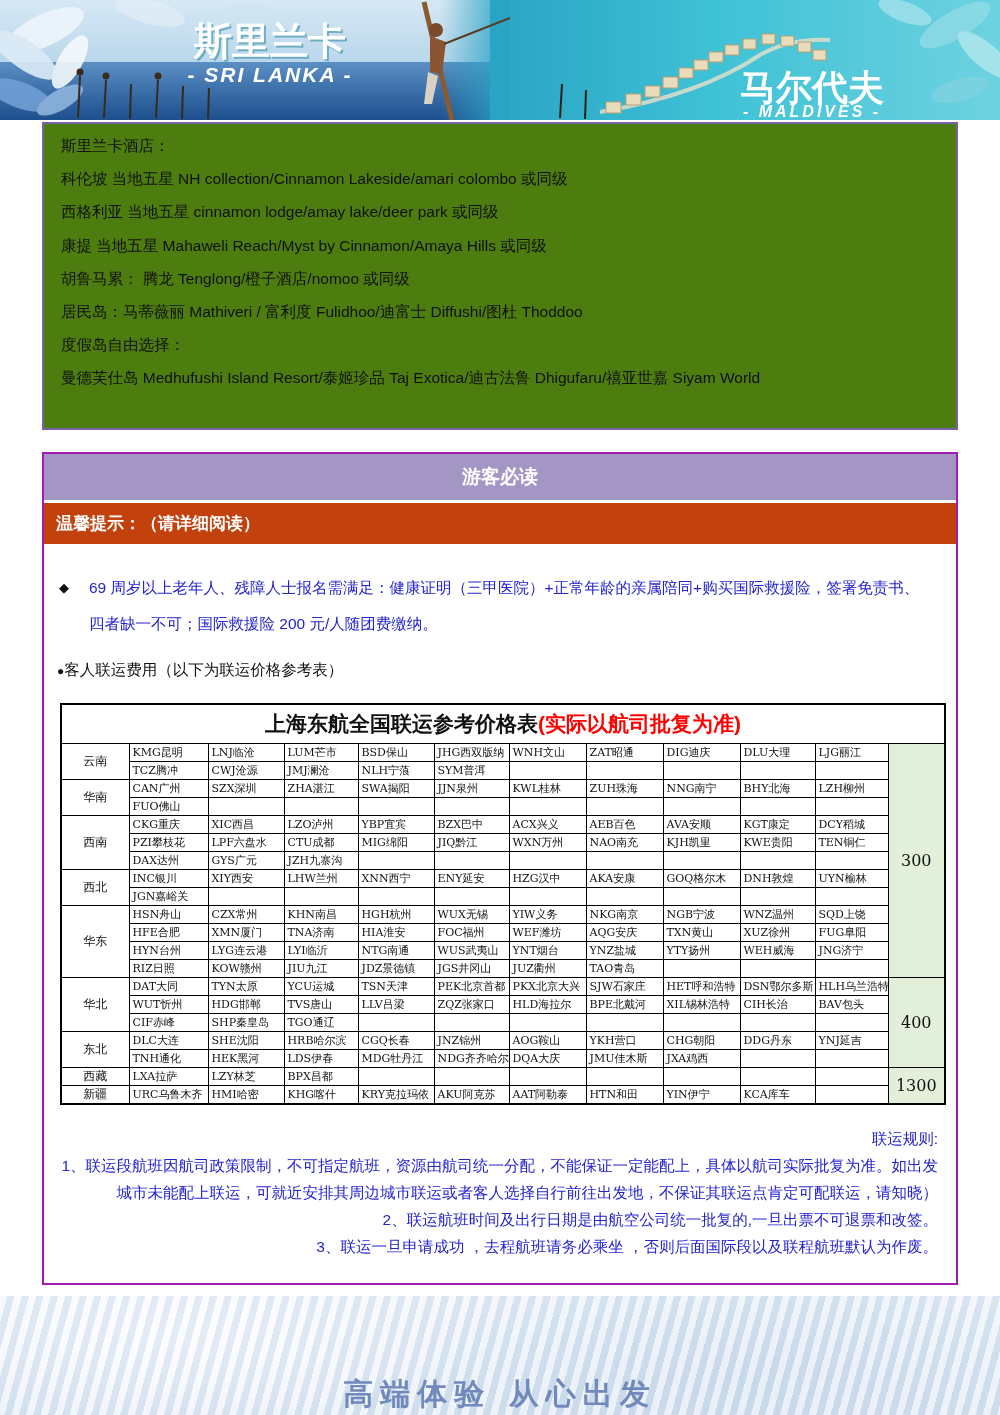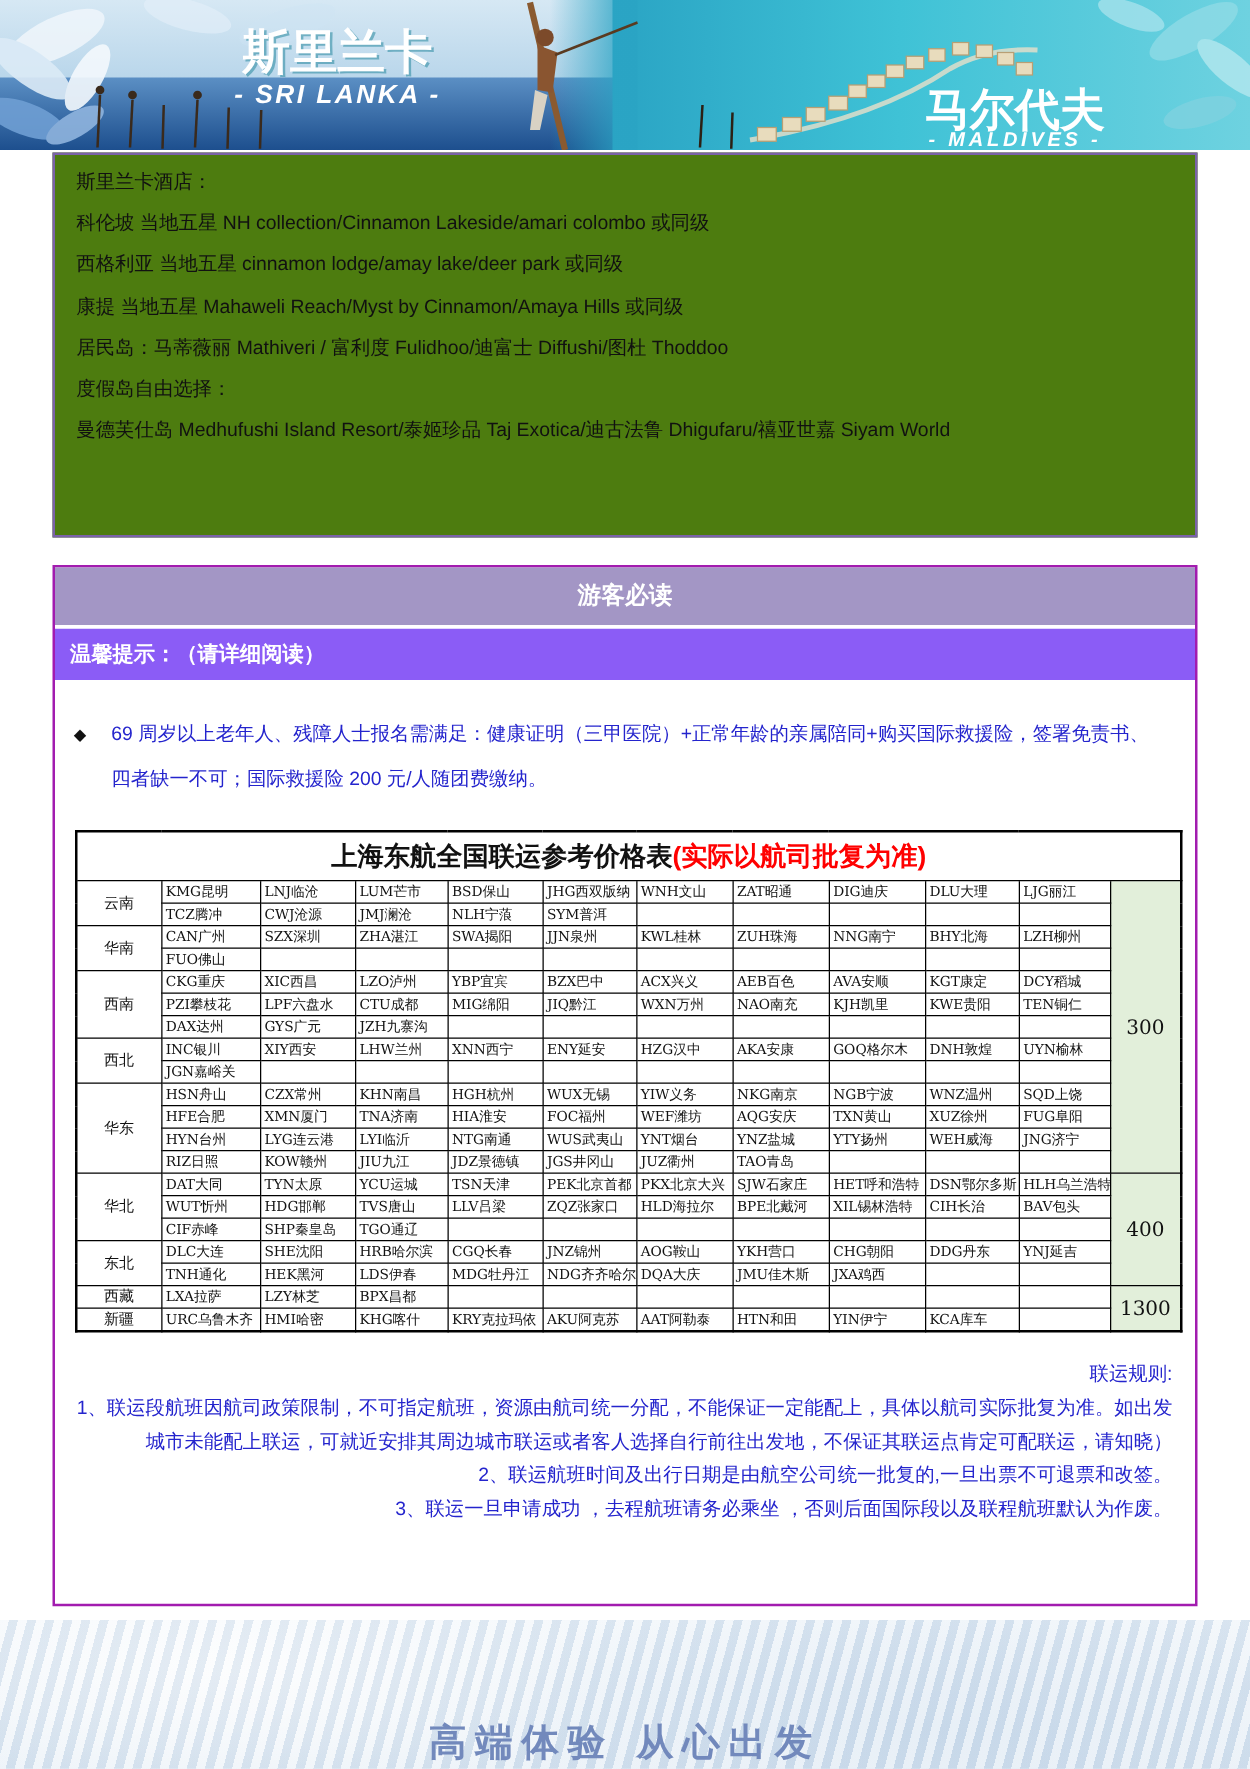--- a/index.html
+++ b/index.html
@@ -19,21 +19,21 @@
     font-size:15.5px;color:#111;line-height:33.2px;white-space:nowrap;overflow:hidden;
   }
   
   .notice-box{
     position:absolute;left:42px;top:452px;width:916px;height:833px;
     box-sizing:border-box;border:2px solid #a21caf;background:#fff;
   }
   .band1{height:46px;background:#a396c5;color:#fff;font-size:19px;font-weight:bold;
     text-align:center;line-height:46px;}
   .band-sep{height:3px;background:#fff;}
-  .band2{height:41px;background:#8b5cf6;color:#fff;font-size:17px;font-weight:bold;
+  .band2{height:41px;background:#c2410c;color:#fff;font-size:17px;font-weight:bold;
     line-height:41px;padding-left:12px;}
   .tip-row{display:flex;margin:26px 26px 0 15px;color:#2424cd;}
   .tip-bullet{width:30px;font-size:13px;line-height:36px;color:#111;flex:0 0 30px;}
   .tip-text{flex:1;font-size:15.5px;line-height:36px;}
   .fee-note{margin:18px 0 0 13px;font-size:15.5px;color:#111;}
   .fee-bullet{font-size:12px;}
   
   .ptable{
     margin:22px 0 2px 16px;border-collapse:collapse;table-layout:fixed;width:884px;
     border:2px solid #000;
@@ -160,35 +160,37 @@
     <text x="812" y="100" text-anchor="middle" font-size="36" font-weight="bold" fill="#ffffff">马尔代夫</text>
     <text x="812" y="117" text-anchor="middle" font-size="16" font-weight="bold" font-style="italic" letter-spacing="3" fill="#ffffff">- MALDIVES -</text>
   </svg>
 </div>
 
 <div class="hotel-box">
   <div class="hotel-line">斯里兰卡酒店：</div>
   <div class="hotel-line">科伦坡  当地五星 NH collection/Cinnamon Lakeside/amari colombo 或同级</div>
   <div class="hotel-line">西格利亚  当地五星 cinnamon lodge/amay lake/deer park  或同级</div>
   <div class="hotel-line">康提  当地五星  Mahaweli Reach/Myst by Cinnamon/Amaya Hills  或同级</div>
+  <div class="hotel-line">胡鲁马累：  腾龙  Tenglong/橙子酒店/nomoo 或同级</div>
   <div class="hotel-line">居民岛：马蒂薇丽 Mathiveri /  富利度 Fulidhoo/迪富士 Diffushi/图杜 Thoddoo</div>
   <div class="hotel-line">度假岛自由选择：</div>
   <div class="hotel-line">曼德芙仕岛  Medhufushi Island Resort/泰姬珍品 Taj Exotica/迪古法鲁 Dhigufaru/禧亚世嘉 Siyam World</div>
 </div>
 
 <div class="notice-box">
   <div class="band1">游客必读</div>
   <div class="band-sep"></div>
   <div class="band2">温馨提示：（请详细阅读）</div>
 
   <div class="tip-row">
     <div class="tip-bullet">◆</div>
     <div class="tip-text">69 周岁以上老年人、残障人士报名需满足：健康证明（三甲医院）+正常年龄的亲属陪同+购买国际救援险，签署免责书、四者缺一不可；国际救援险 200 元/人随团费缴纳。</div>
   </div>
 
+  <div class="fee-note"><span class="fee-bullet">●</span><span>客人联运费用（以下为联运价格参考表）</span></div>
 
   <table class="ptable">
     <colgroup>
       <col style="width:68px">
         <col style="width:79px">
         <col style="width:76px">
         <col style="width:74px">
       <col style="width:76px">
         <col style="width:75px">
         <col style="width:77px">

